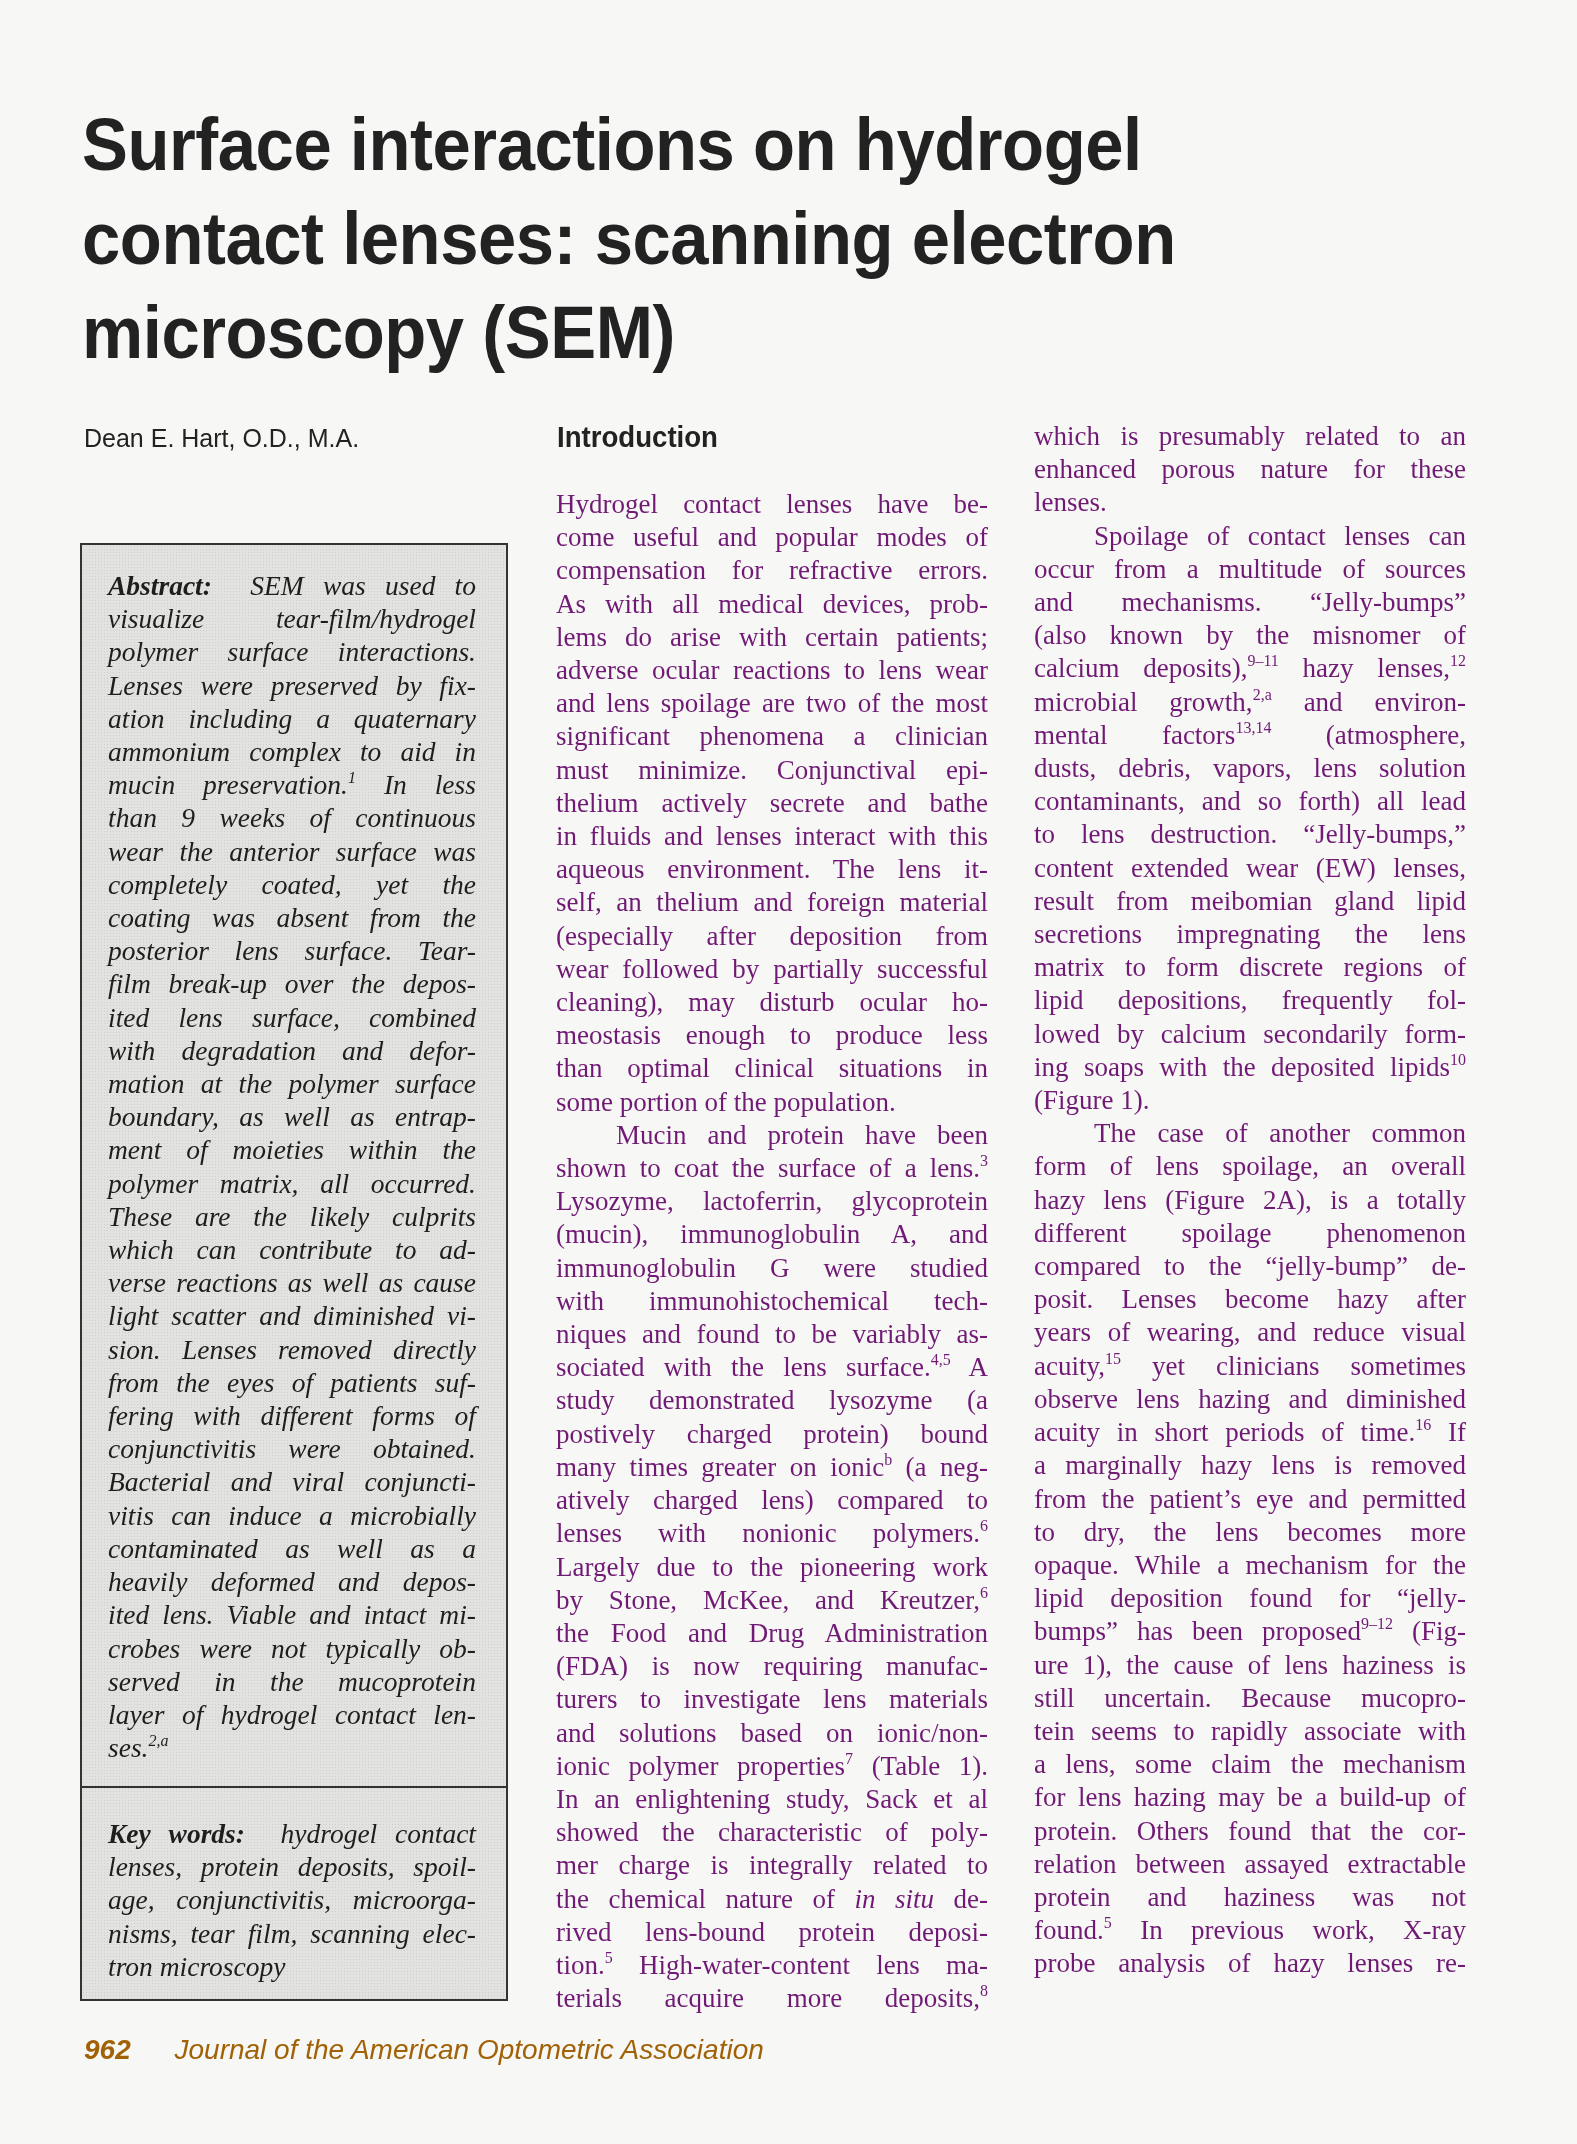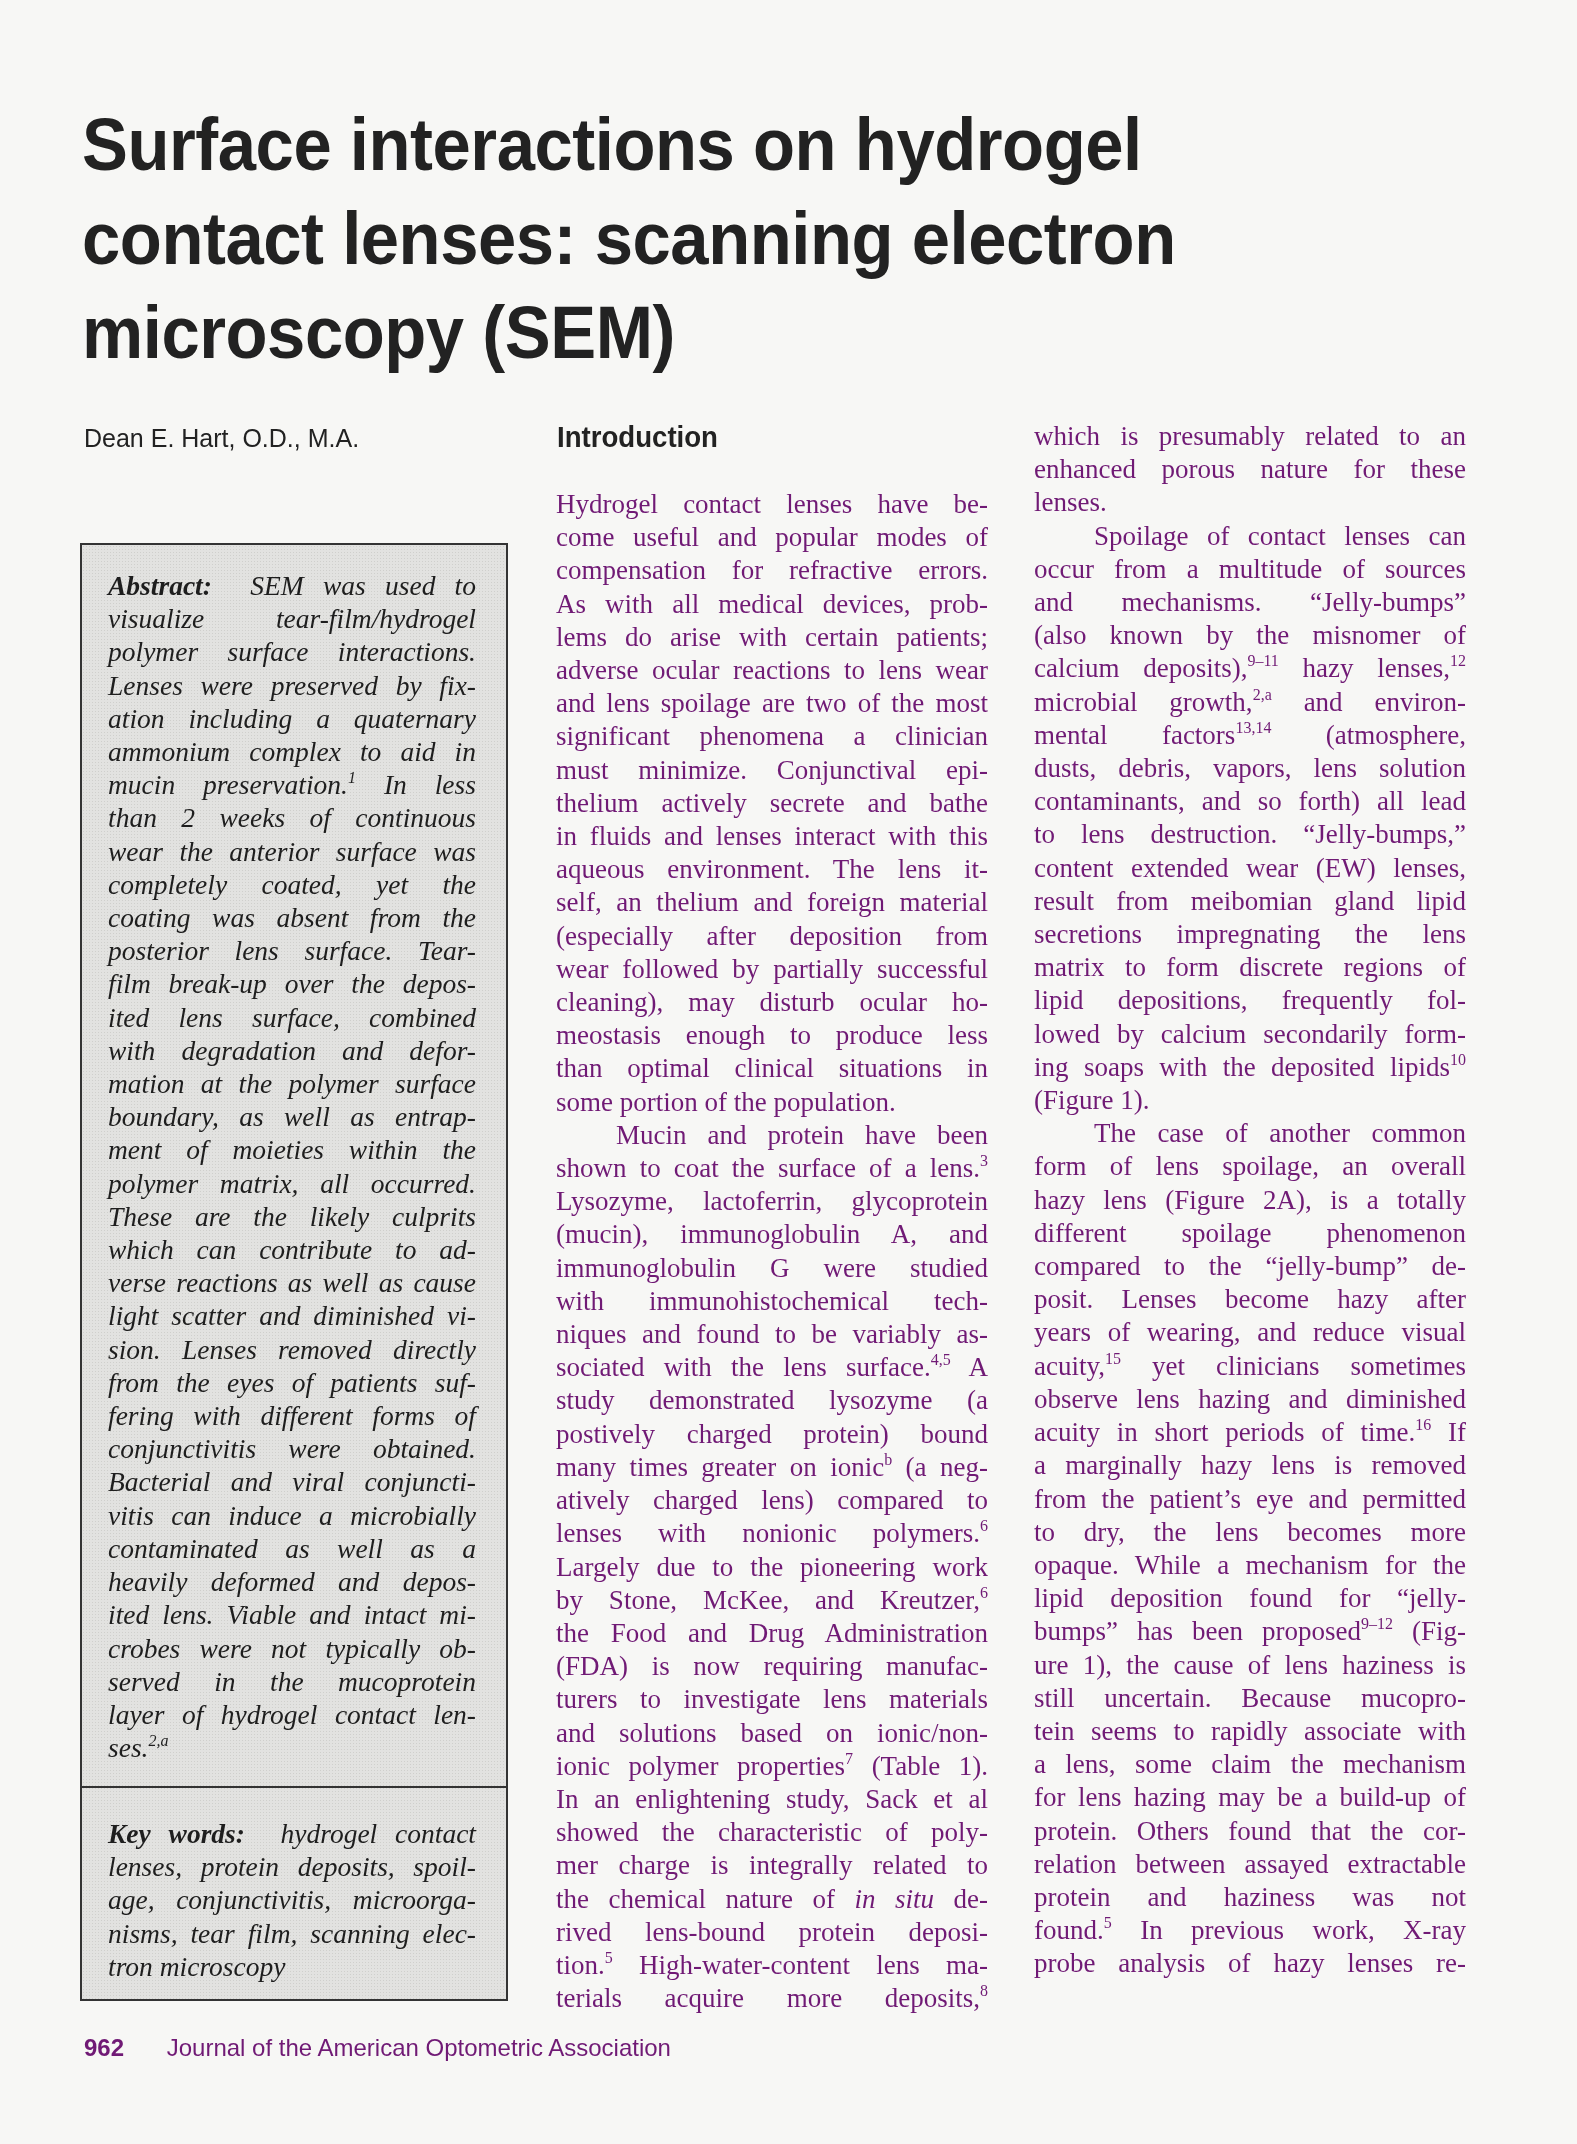--- a/index.html
+++ b/index.html
@@ -49,21 +49,21 @@
     color: #222; transform: scaleX(0.92); transform-origin: left top;
   }
   .bline {
     display: block; text-align: justify; text-align-last: justify; white-space: nowrap; overflow: visible;
   }
   .bline.last { text-align-last: left; }
   .bline.indent { text-indent: 60px; }
   sup { font-size: 16px; line-height: 0; vertical-align: 11px; }
   .footer {
     position: absolute; left: 84px; top: 2034px;
-    font-family: "Liberation Sans", sans-serif; font-size: 24px; color: #701a75;
+    font-family: "Liberation Sans", sans-serif; font-size: 28px; color: #a16207; font-style: italic;
   }
   .footer .pagenum { font-weight: bold; margin-right: 36px; }
 </style>
 </head>
 <body>
 
 <div class="title">
   <span class="tline">Surface interactions on hydrogel</span>
   <span class="tline">contact lenses: scanning electron</span>
   <span class="tline">microscopy (SEM)</span>
@@ -73,21 +73,21 @@
 
 <div class="abstract-box">
   <div class="abstract-sec main" id="abstract-lines">
       <span class="it-line"><span class="lbl">Abstract:&nbsp;&nbsp;</span>SEM was used to</span>
       <span class="it-line">visualize tear-film/hydrogel</span>
       <span class="it-line">polymer surface interactions.</span>
       <span class="it-line">Lenses were preserved by fix-</span>
       <span class="it-line">ation including a quaternary</span>
       <span class="it-line">ammonium complex to aid in</span>
       <span class="it-line">mucin preservation.<sup>1</sup> In less</span>
-      <span class="it-line">than 2 weeks of continuous</span>
+      <span class="it-line">than 9 weeks of continuous</span>
       <span class="it-line">wear the anterior surface was</span>
       <span class="it-line">completely coated, yet the</span>
       <span class="it-line">coating was absent from the</span>
       <span class="it-line">posterior lens surface. Tear-</span>
       <span class="it-line">film break-up over the depos-</span>
       <span class="it-line">ited lens surface, combined</span>
       <span class="it-line">with degradation and defor-</span>
       <span class="it-line">mation at the polymer surface</span>
       <span class="it-line">boundary, as well as entrap-</span>
       <span class="it-line">ment of moieties within the</span>

